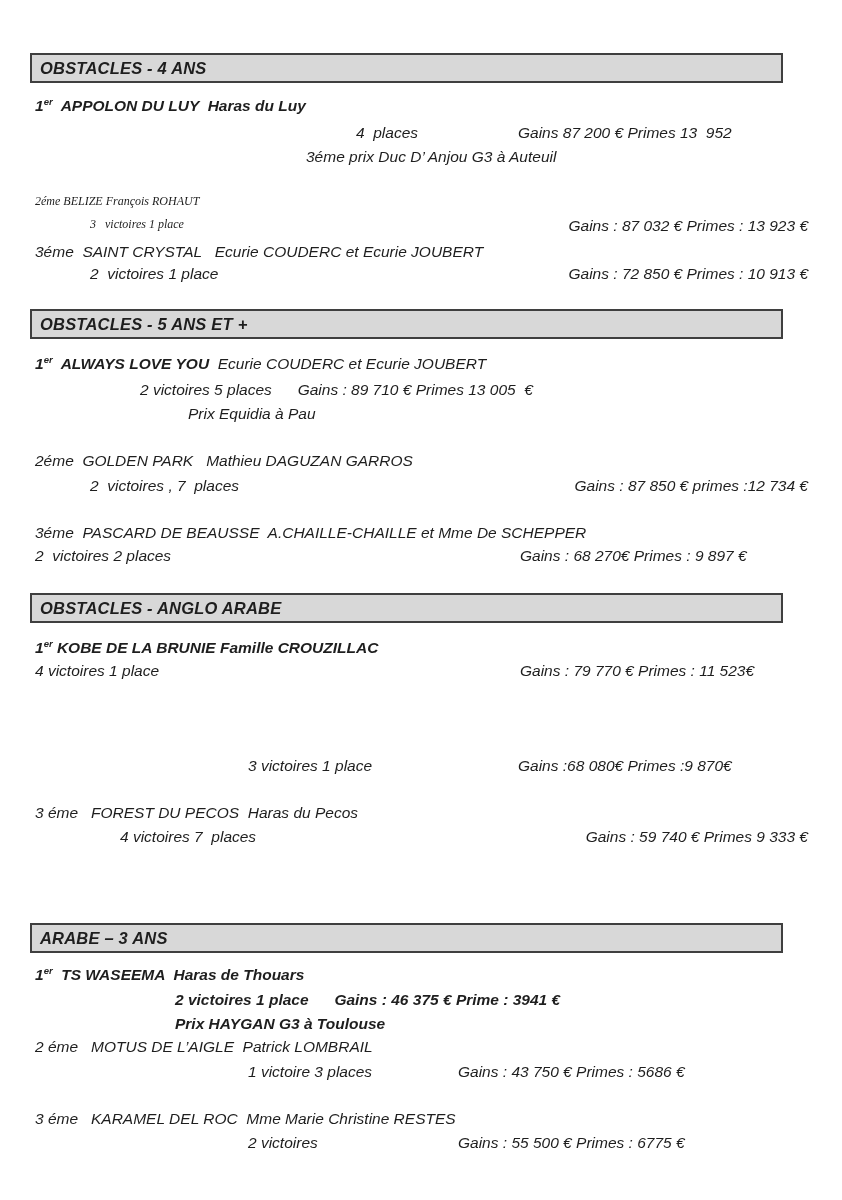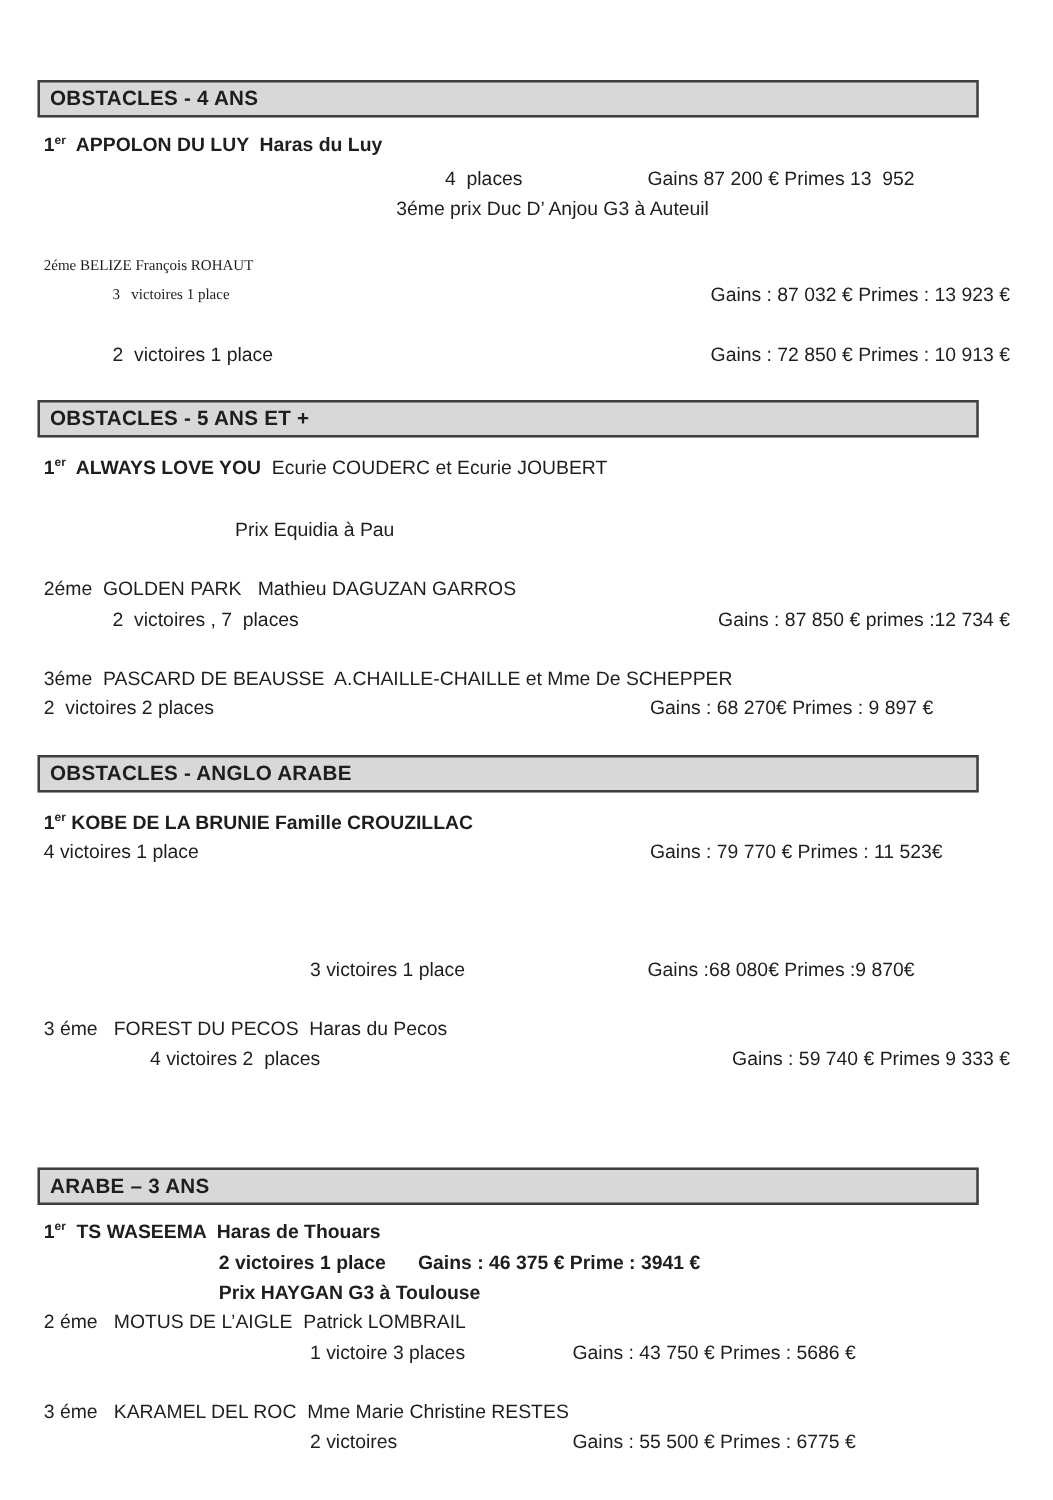--- a/index.html
+++ b/index.html
@@ -1,24 +1,25 @@
 <!DOCTYPE html>
 <html><head>
 <meta charset="utf-8">
 <style>
   html,body{margin:0;padding:0;background:#ffffff;}
   .page{
     position:relative;
     width:842px;height:1152px;
-    margin:12px auto;
+    margin:1px auto;
     background:#ffffff;
     font-family:"Liberation Sans", sans-serif;
     font-size:15.5px;
     color:#1e1e1e;
     overflow:hidden;
+    font-style:italic;
   }
   .bar{
     position:absolute;left:30px;width:753px;height:30px;
     background:#d8d8d8;
     border:2px solid #3f3f3f;
     box-sizing:border-box;
     display:flex;align-items:center;
     padding-left:8px;
     font-weight:bold;font-size:16.5px;
     letter-spacing:0.2px;
@@ -42,40 +43,46 @@
   <div class="bar" style="top:52px">OBSTACLES - 4 ANS</div>
 
   <div class="line" style="top:96px">
     <span class="seg b"><span>1</span><sup>er</sup><span>  APPOLON DU LUY</span><span>  Haras du Luy</span></span>
   </div>
   <div class="line" style="top:123px">
     <span class="seg" style="left:321px">4  places</span>
     <span class="seg" style="left:483px">Gains 87 200 € Primes 13  952</span>
   </div>
   <div class="line" style="top:147px">
-    <span class="seg" style="left:282px">3éme prix Duc D’ Anjou G3 à Auteuil</span>
+    <span class="seg" style="left:271px">3éme prix Duc D’ Anjou G3 à Auteuil</span>
   </div>
 
   <div class="line serif" style="top:193px">
     <span class="seg">2éme BELIZE François ROHAUT</span>
   </div>
   <div class="line" style="top:216px">
     <span class="seg serif" style="left:55px">3   victoires 1 place</span>
     <span class="right">Gains : 87 032 € Primes : 13 923 €</span>
   </div>
 
+  <div class="line" style="top:242px">
+    <span class="seg">3éme  SAINT CRYSTAL   Ecurie COUDERC et Ecurie JOUBERT</span>
+  </div>
   <div class="line" style="top:264px">
     <span class="seg" style="left:55px">2  victoires 1 place</span>
     <span class="right">Gains : 72 850 € Primes : 10 913 €</span>
   </div>
 
   <div class="bar" style="top:308px">OBSTACLES - 5 ANS ET +</div>
 
   <div class="line" style="top:354px">
     <span class="seg"><span class="b">1</span><sup class="b">er</sup><span class="b">  ALWAYS LOVE YOU</span><span>  Ecurie COUDERC et Ecurie JOUBERT</span></span>
+  </div>
+  <div class="line" style="top:380px">
+    <span class="seg" style="left:105px">2 victoires 5 places      Gains : 89 710 € Primes 13 005  €</span>
   </div>
   <div class="line" style="top:404px">
     <span class="seg" style="left:153px">Prix Equidia à Pau</span>
   </div>
 
   <div class="line" style="top:451px">
     <span class="seg">2éme  GOLDEN PARK   Mathieu DAGUZAN GARROS</span>
   </div>
   <div class="line" style="top:476px">
     <span class="seg" style="left:55px">2  victoires , 7  places</span>
@@ -102,21 +109,21 @@
 
   <div class="line" style="top:756px">
     <span class="seg" style="left:213px">3 victoires 1 place</span>
     <span class="seg" style="left:483px">Gains :68 080€ Primes :9 870€</span>
   </div>
 
   <div class="line" style="top:803px">
     <span class="seg">3 éme   FOREST DU PECOS  Haras du Pecos</span>
   </div>
   <div class="line" style="top:827px">
-    <span class="seg" style="left:85px">4 victoires 2  places</span>
+    <span class="seg" style="left:85px">4 victoires 7  places</span>
     <span class="right">Gains : 59 740 € Primes 9 333 €</span>
   </div>
 
   <div class="bar" style="top:922px">ARABE – 3 ANS</div>
 
   <div class="line" style="top:965px">
     <span class="seg b"><span>1</span><sup>er</sup><span>  TS WASEEMA  Haras de Thouars</span></span>
   </div>
   <div class="line" style="top:990px">
     <span class="seg b" style="left:140px">2 victoires 1 place      Gains : 46 375 € Prime : 3941 €</span>

